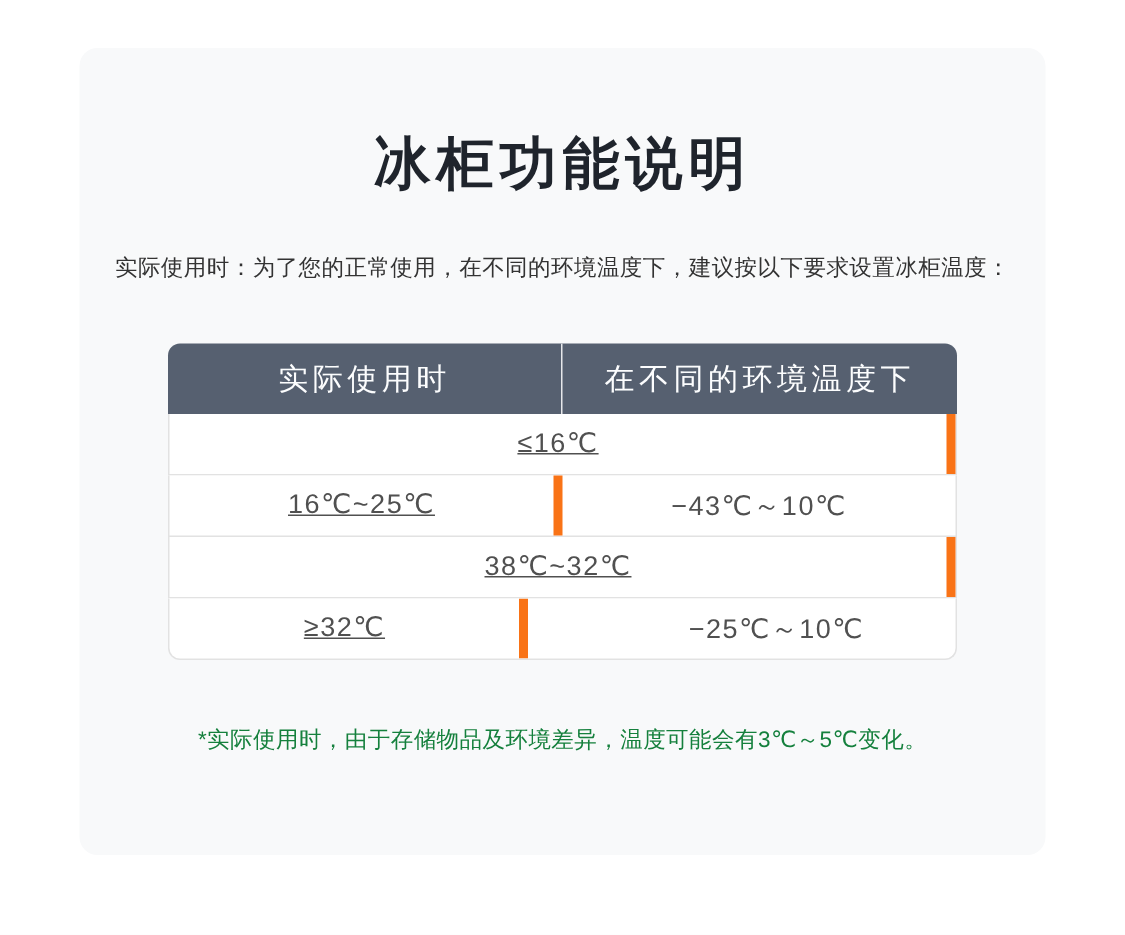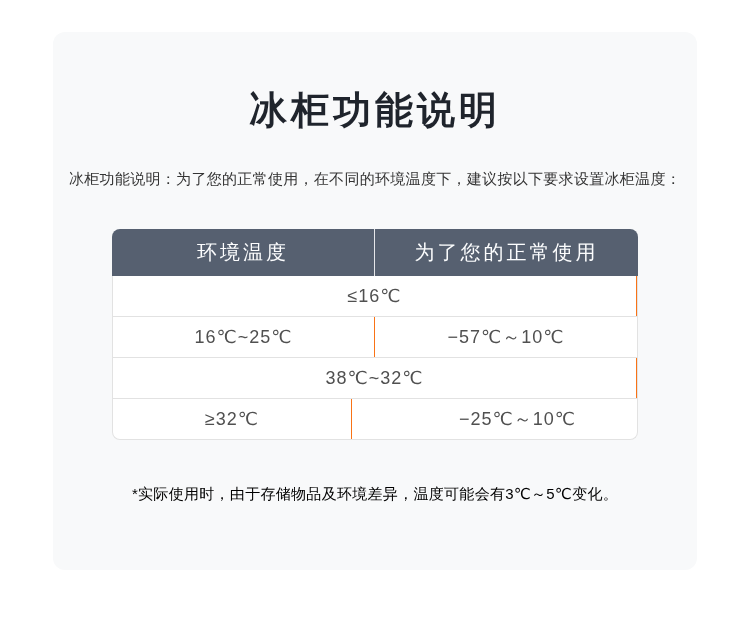--- a/index.html
+++ b/index.html
@@ -76,54 +76,54 @@
   .td {
     flex: 1 1 50%;
     display: flex;
     align-items: center;
     justify-content: center;
     color: #505050;
     font-size: 18px;
     letter-spacing: 1px;
     white-space: nowrap;
   }
-  .td:first-child { border-right: 1px solid #f97316; }
+  .td:first-child { border-right: 6px solid #f97316; text-decoration: underline; }
   .footnote {
     margin-top: 43px;
     font-size: 15px;
     line-height: 1.4;
-    color: #000000;
+    color: #15803d;
     letter-spacing: 0.3px;
     text-align: center;
     white-space: nowrap;
   }
 </style>
 </head>
 <body>
 
 <div class="card">
 
   <h1 class="title">冰柜功能说明</h1>
 
-  <p class="intro">冰柜功能说明：为了您的正常使用，在不同的环境温度下，建议按以下要求设置冰柜温度：</p>
+  <p class="intro">实际使用时：为了您的正常使用，在不同的环境温度下，建议按以下要求设置冰柜温度：</p>
 
   <div class="temp-table">
 
     <div class="thead">
-      <div class="th">环境温度</div>
-      <div class="th">为了您的正常使用</div>
+      <div class="th">实际使用时</div>
+      <div class="th">在不同的环境温度下</div>
     </div>
 
     <div class="tr">
       <div class="td">≤16℃</div>
     </div>
 
     <div class="tr">
       <div class="td">16℃~25℃</div>
-      <div class="td">−57℃～10℃</div>
+      <div class="td">−43℃～10℃</div>
     </div>
 
     <div class="tr">
       <div class="td">38℃~32℃</div>
     </div>
 
     <div class="tr">
       <div class="td">≥32℃</div>
       <div class="td">−25℃～10℃</div>
     </div>

